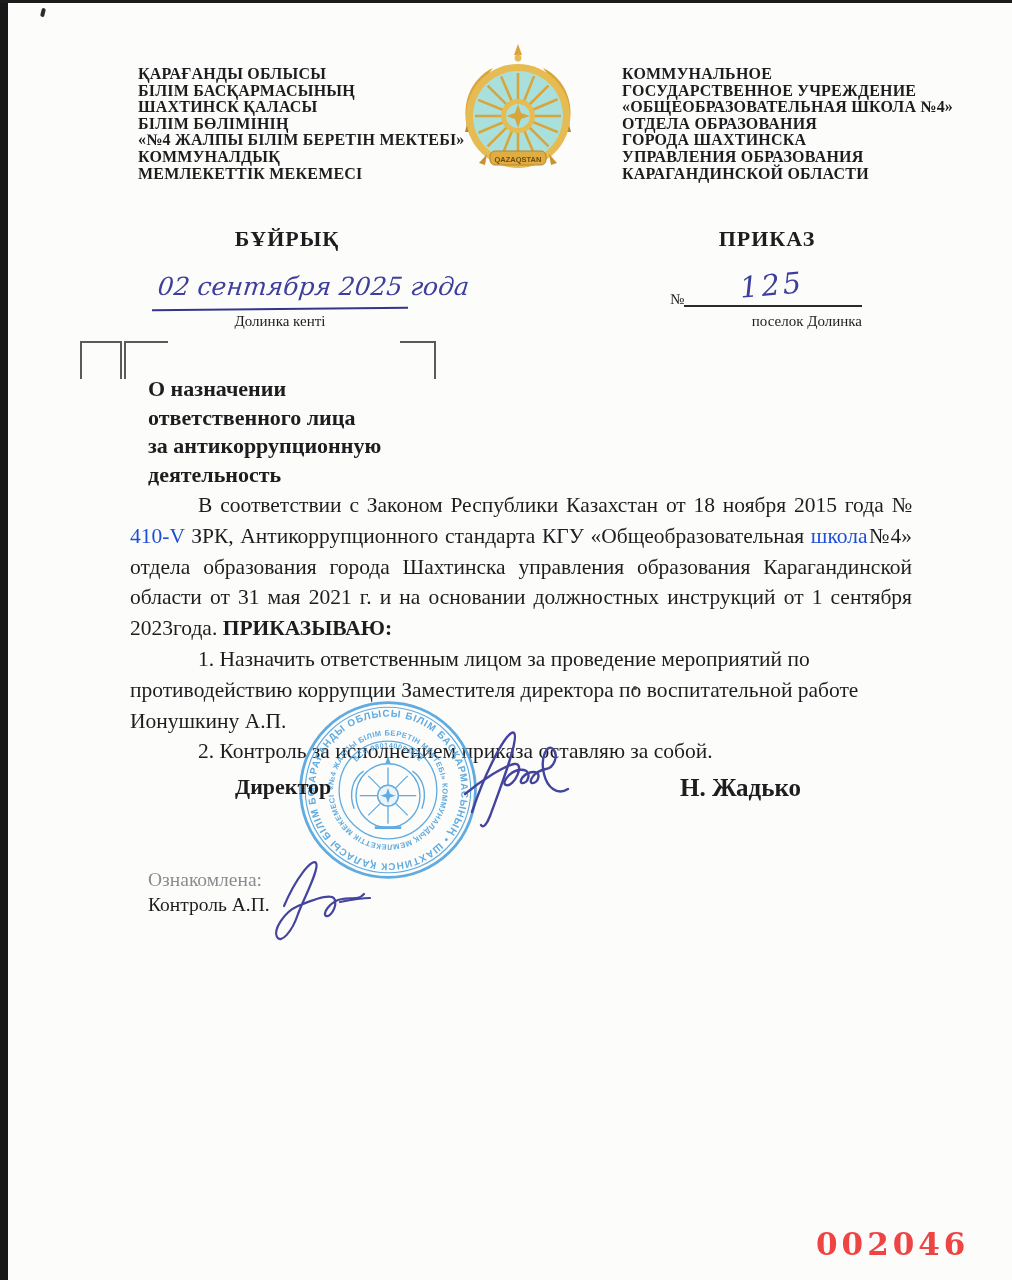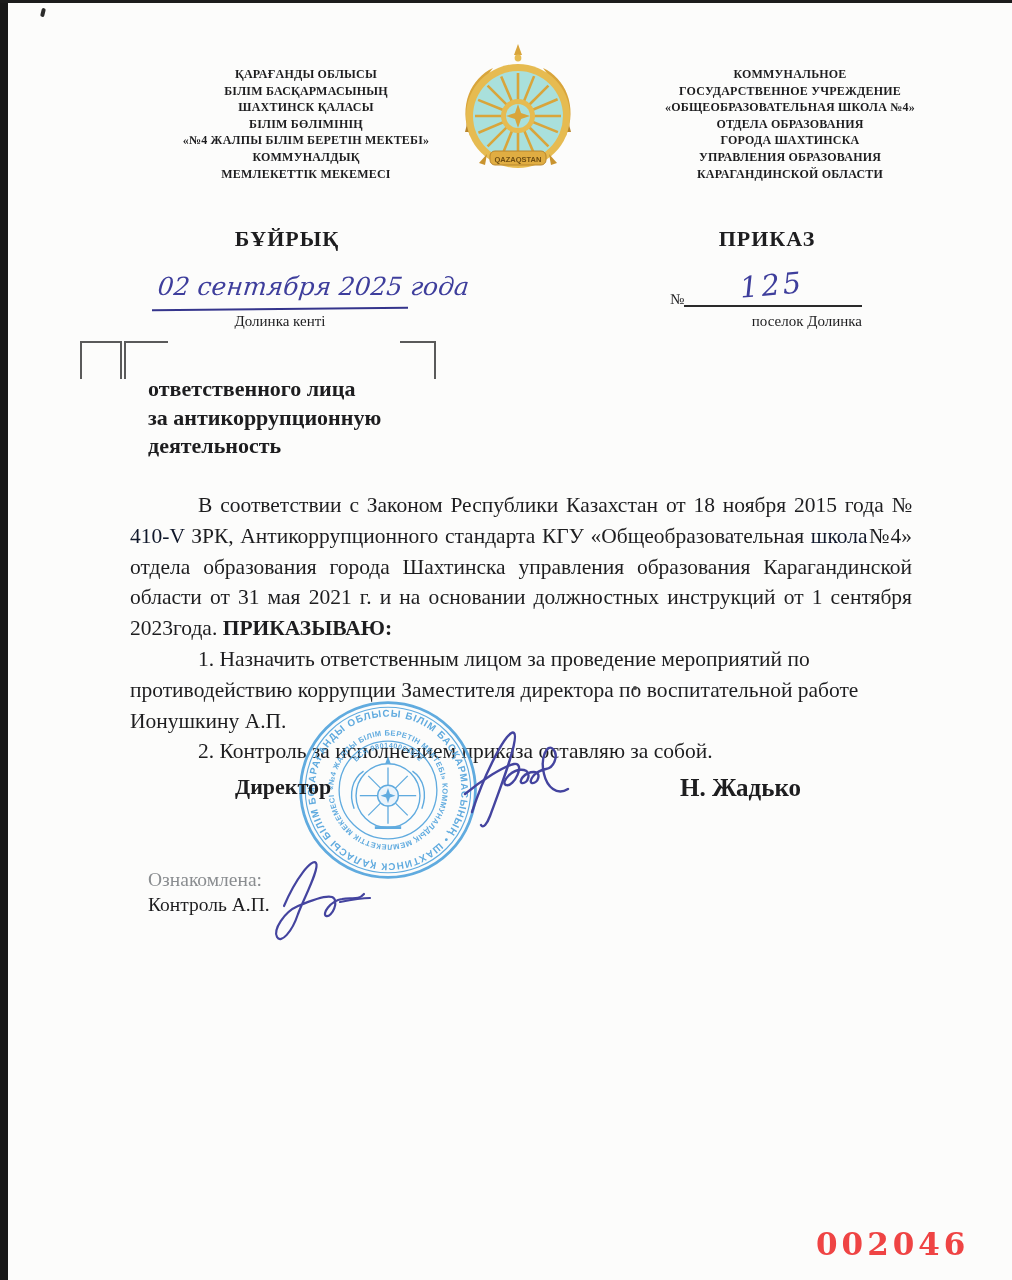--- a/index.html
+++ b/index.html
@@ -5,21 +5,21 @@
   html,body{margin:0;padding:0;background:#e8e8e8;}
   .page{
     position:relative;width:1012px;height:1280px;margin:0 auto;
     background:#fcfcfb;overflow:hidden;
     font-family:"Liberation Serif", serif;color:#1d1d1f;
   }
   .edge-left{position:absolute;left:0;top:0;width:8px;height:1280px;background:#181818;}
   .edge-top{position:absolute;left:0;top:0;width:1012px;height:3px;background:#1c1c1c;}
   .speck{position:absolute;left:41px;top:8px;width:4px;height:9px;background:#2b2b2b;transform:rotate(14deg);border-radius:2px;}
 
-  .org{position:absolute;width:336px;text-align:center;font-weight:700;font-size:12px;line-height:16.6px;letter-spacing:.2px;}
+  .org{position:absolute;width:336px;font-weight:700;font-size:16px;line-height:16.6px;letter-spacing:.2px;}
   .org-left{left:138px;top:66px;}
   .org-right{left:622px;top:66px;}
   .org div{white-space:nowrap;}
 
   .emblem{position:absolute;left:457px;top:40px;width:122px;height:156px;}
 
   .order-word{position:absolute;top:226px;width:290px;text-align:center;font-weight:700;font-size:22px;letter-spacing:1px;}
   .order-word.kk{left:142px;}
   .order-word.ru{left:622px;}
 
@@ -36,21 +36,21 @@
   .corner{position:absolute;top:341px;height:36px;}
   .corner-a{left:80px;width:38px;border-top:2px solid #5a5a5a;border-left:2px solid #5a5a5a;border-right:2px solid #5a5a5a;}
   .corner-b{left:124px;width:42px;border-top:2px solid #5a5a5a;border-left:2px solid #5a5a5a;}
   .corner-c{left:400px;width:34px;border-top:2px solid #5a5a5a;border-right:2px solid #5a5a5a;}
 
   .subject{position:absolute;left:148px;top:375px;width:320px;font-weight:700;font-size:22px;line-height:28.5px;}
 
   .bodytext{position:absolute;left:130px;top:490px;width:782px;font-size:21.5px;line-height:30.8px;}
   .bodytext p{margin:0;text-indent:68px;}
   .bodytext p.justify{text-align:justify;}
-  .faded{color:#0f172a;}
+  .faded{color:#1d4ed8;}
   .bold{font-weight:700;}
   .stray-dot{position:absolute;left:633px;top:686px;width:4px;height:4px;background:#4a4a4a;border-radius:50%;}
 
   .stamp{position:absolute;left:294px;top:696px;width:188px;height:188px;opacity:.93;}
   .sig-director{position:absolute;left:452px;top:712px;width:135px;height:130px;}
   .sig-ack{position:absolute;left:252px;top:848px;width:125px;height:100px;}
 
   .role-label{position:absolute;left:235px;top:774px;font-weight:700;font-size:22px;text-align:right;}
   .director-name{position:absolute;left:680px;top:774px;font-weight:700;font-size:25px;}
 
@@ -144,20 +144,21 @@
   <div class="num-label">№</div>
   <div class="hand num-hand">125</div>
   <div class="num-line"></div>
   <div class="place-ru">поселок Долинка</div>
 
   <div class="corner corner-a"></div>
   <div class="corner corner-b"></div>
   <div class="corner corner-c"></div>
 
   <div class="subject">
+    <div>О назначении</div>
     <div>ответственного лица</div>
     <div>за антикоррупционную</div>
     <div>деятельность</div>
   </div>
 
   <div class="bodytext">
     <p class="justify"><span>В соответствии с Законом Республики Казахстан от 18 ноября 2015 года № </span><span class="faded">410-V</span><span> ЗРК, Антикоррупционного стандарта КГУ «Общеобразовательная </span><span class="faded">школа</span><span>№4» отдела образования города Шахтинска управления образования Карагандинской области от 31 мая 2021 г. и на основании должностных инструкций от 1 сентября 2023года. </span><span class="bold">ПРИКАЗЫВАЮ:</span></p>
     <p>1. Назначить ответственным лицом за проведение мероприятий по противодействию коррупции Заместителя директора по воспитательной работе Ионушкину А.П.</p>
     <p>2. Контроль за исполнением приказа оставляю за собой.</p>
   </div>

